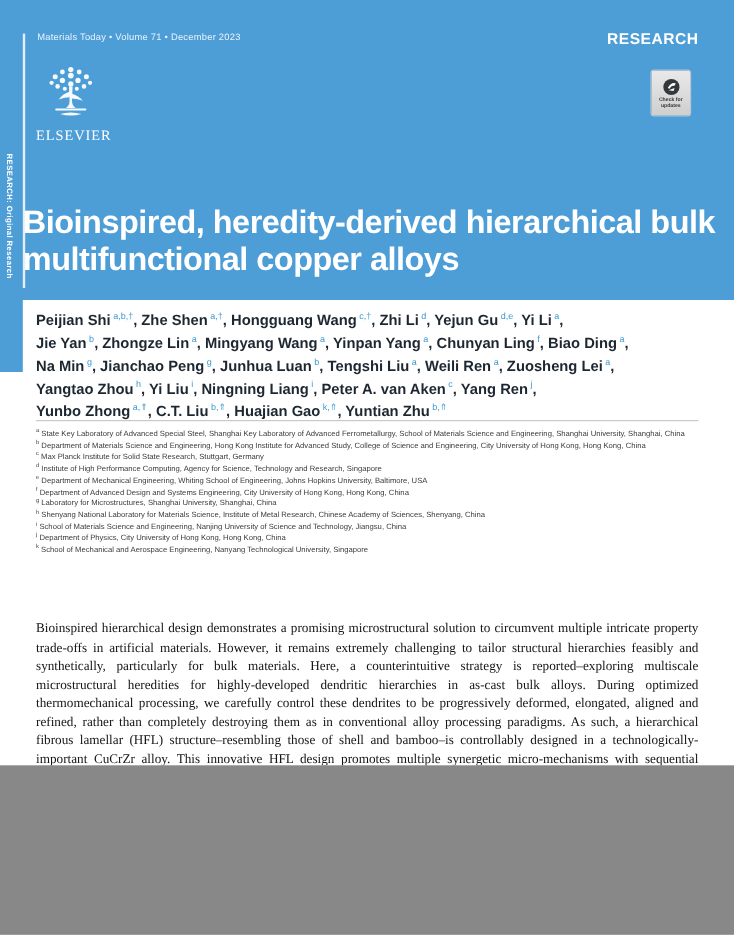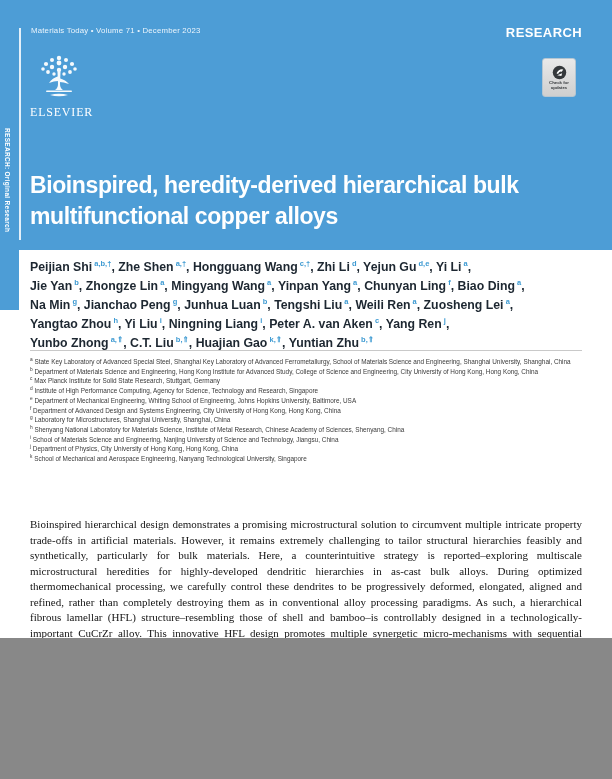--- a/index.html
+++ b/index.html
@@ -25,29 +25,29 @@
   .crossmark{
     position:absolute; right:36px; top:58px; width:32px; height:37px;
     background:linear-gradient(#e9e9e9,#cfcfcf); border:1px solid #b5c6d2; border-radius:3px;
     display:flex; flex-direction:column; align-items:center; justify-content:center; gap:1px;
     cursor:pointer;
   }
   .cm-circle{width:15px; height:15px;}
   .cm-text{font-size:4.3px; line-height:4.8px; color:#35383b; text-align:center; font-weight:bold;}
   
   .title{
-    position:absolute; left:30px; top:170px; width:578px; margin:0;
-    font-size:23px; line-height:31px; font-weight:bold; letter-spacing:-0.4px; color:#ffffff;
+    position:absolute; left:19px; top:170px; width:578px; margin:0;
+    font-size:27px; line-height:31px; font-weight:bold; letter-spacing:-0.4px; color:#ffffff;
   }
   
   .authors{
     position:absolute; left:30px; top:256px; width:580px;
     font-size:12.3px; line-height:16px; font-weight:bold; color:#1d2731;
   }
-  .asup{font-size:7.5px; font-weight:bold; color:#3d9ad2; vertical-align:super; letter-spacing:0;}
+  .asup{font-size:7.5px; font-weight:normal; color:#3d9ad2; vertical-align:super; letter-spacing:0;}
   
   .affil-rule{position:absolute; left:30px; top:350px; width:552px; height:0; border:none; border-top:.75px solid #c9c9c9; margin:0;}
   .affiliations{position:absolute; left:30px; top:356px; width:552px; font-size:6.4px; line-height:7.6px; color:#3a3a3a;}
   .affil-row sup{font-size:4.8px; vertical-align:super;}
   
   .abstract{
     position:absolute; left:30px; top:517px; width:552px;
     font-family:"Liberation Serif", serif; font-size:11px; line-height:15.5px;
     color:#141414; text-align:justify; font-weight:500;
   }

